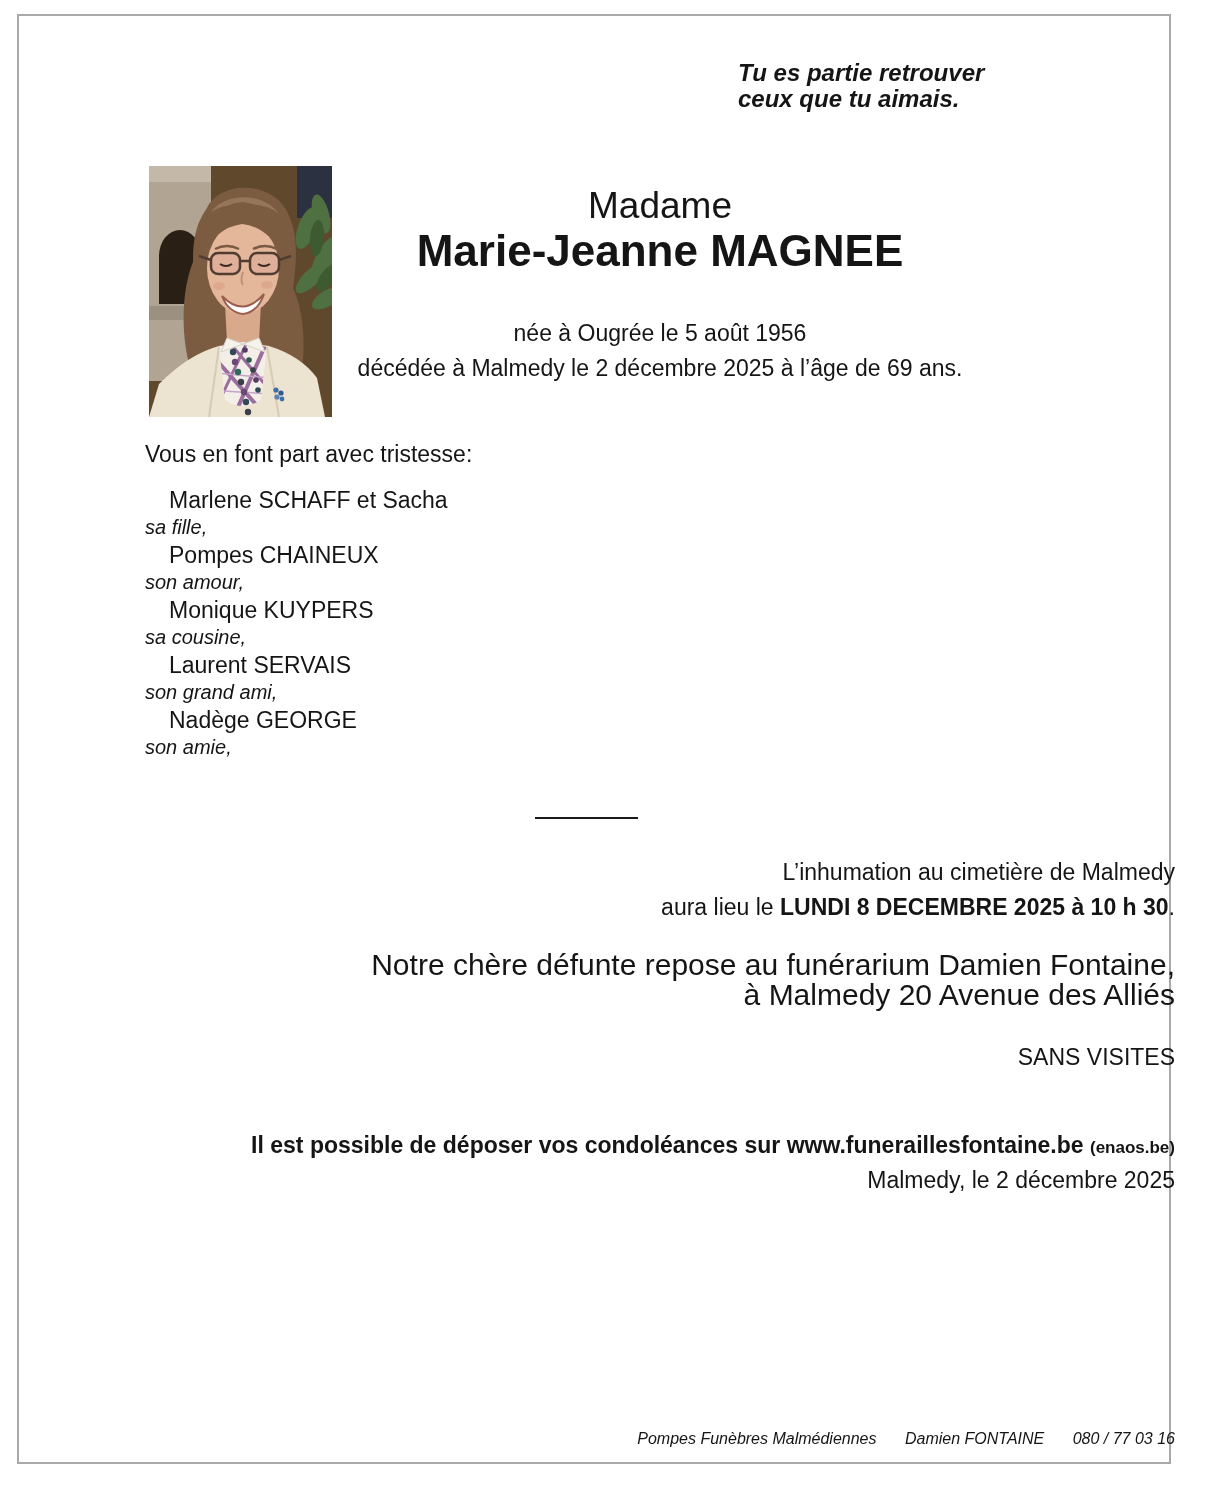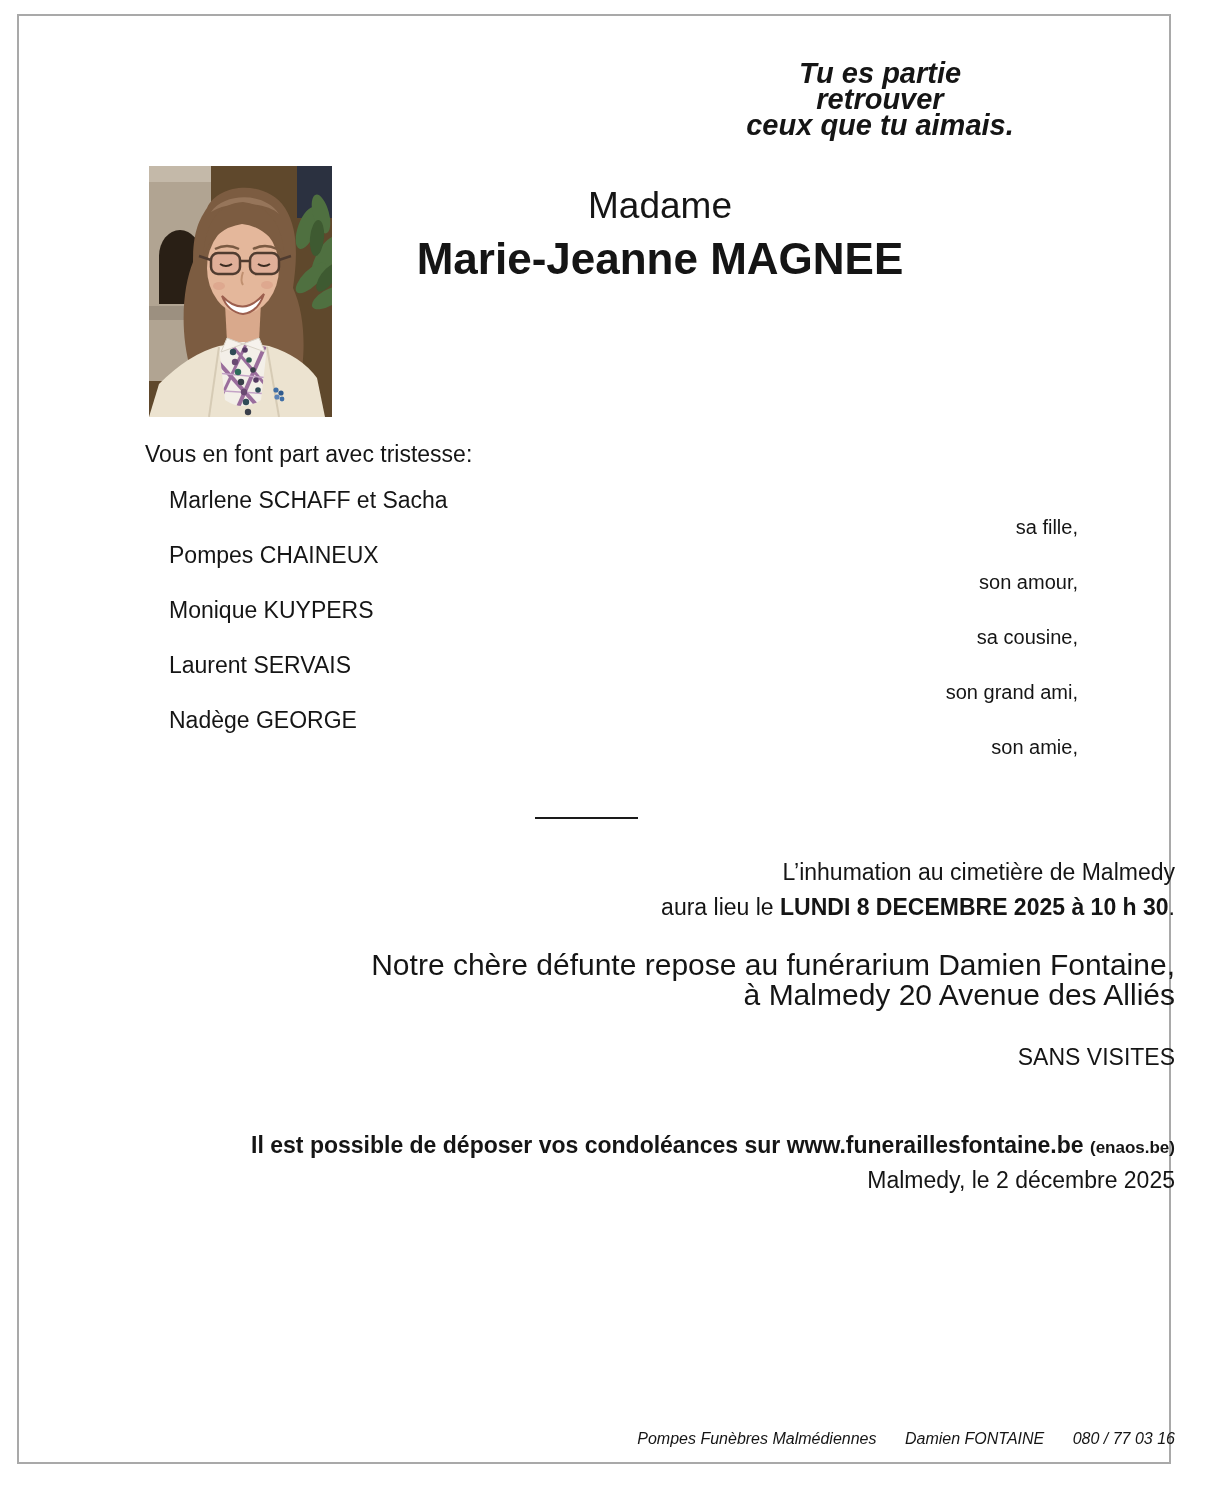--- a/index.html
+++ b/index.html
@@ -12,38 +12,38 @@
     overflow:hidden;
   }
   .frame{
     position:absolute;left:17px;top:14px;
     width:1154px;height:1450px;
     border:2px solid #a9a9a9;
     box-sizing:border-box;
   }
   .epitaph{
     position:absolute;top:60px;left:738px;width:284px;
-    text-align:center;font-style:italic;font-weight:600;
-    font-size:29px;line-height:26px;
+    font-style:italic;font-weight:600;
+    font-size:24px;line-height:26px;
   }
   .photo{
     position:absolute;left:149px;top:166px;width:183px;height:251px;
   }
   .photo svg{display:block;width:100%;height:100%;}
   .headline{
     position:absolute;left:332px;top:186px;width:656px;text-align:center;
   }
   .headline .title{font-size:37px;line-height:40px;font-weight:400;}
-  .headline .name{font-size:44px;line-height:50px;font-weight:700;margin-top:8px;text-align:center;}
+  .headline .name{font-size:44px;line-height:50px;font-weight:700;margin-top:0;text-align:center;}
   .vitals{margin-top:40px;font-size:23px;line-height:35px;}
   .intro{position:absolute;left:145px;top:441px;font-size:23px;}
   .mourner{position:absolute;left:145px;right:137px;}
   .m0{top:486px}.m1{top:541px}.m2{top:596px}.m3{top:651px}.m4{top:706px}
   .mname{font-size:23px;line-height:28px;text-align:left;margin-left:24px;}
-  .mrel{font-size:20px;line-height:26px;text-align:right;}
+  .mrel{font-size:20px;line-height:26px;font-style:italic;text-align:left;}
   .divider{
     position:absolute;top:817px;left:535px;width:103px;height:0;
     border-top:2px solid #1a1a1a;
   }
   .centerblock{position:absolute;left:17px;width:1158px;text-align:right;}
   .ceremony{top:855px;font-size:23px;line-height:35px;}
   .repose{top:950px;font-size:30px;line-height:30px;}
   .visits{top:1044px;font-size:23px;}
   .condolences{top:1132px;font-size:23px;font-weight:bold;}
   .condolences .note{font-size:17px;}
@@ -157,20 +157,24 @@
         <circle cx="132" cy="227" r="2.6" fill="#2f5a8e"></circle>
         <circle cx="128" cy="231" r="2.6" fill="#5a82b6"></circle>
         <circle cx="133" cy="233" r="2.4" fill="#3f6ea6"></circle>
       </g>
     </svg>
   </div>
 
   <div class="headline">
     <div class="title">Madame</div>
     <div class="name">Marie-Jeanne MAGNEE</div>
+    <div class="vitals">
+      <div>née à Ougrée le 5 août 1956</div>
+      <div>décédée à Malmedy le 2 décembre 2025 à l’âge de 69 ans.</div>
+    </div>
   </div>
 
   <div class="intro">Vous en font part avec tristesse:</div>
 
   <div class="mourner m0">
     <div class="mname">Marlene SCHAFF et Sacha</div>
     <div class="mrel">sa fille,</div>
   </div>
   <div class="mourner m1">
     <div class="mname">Pompes CHAINEUX</div>

